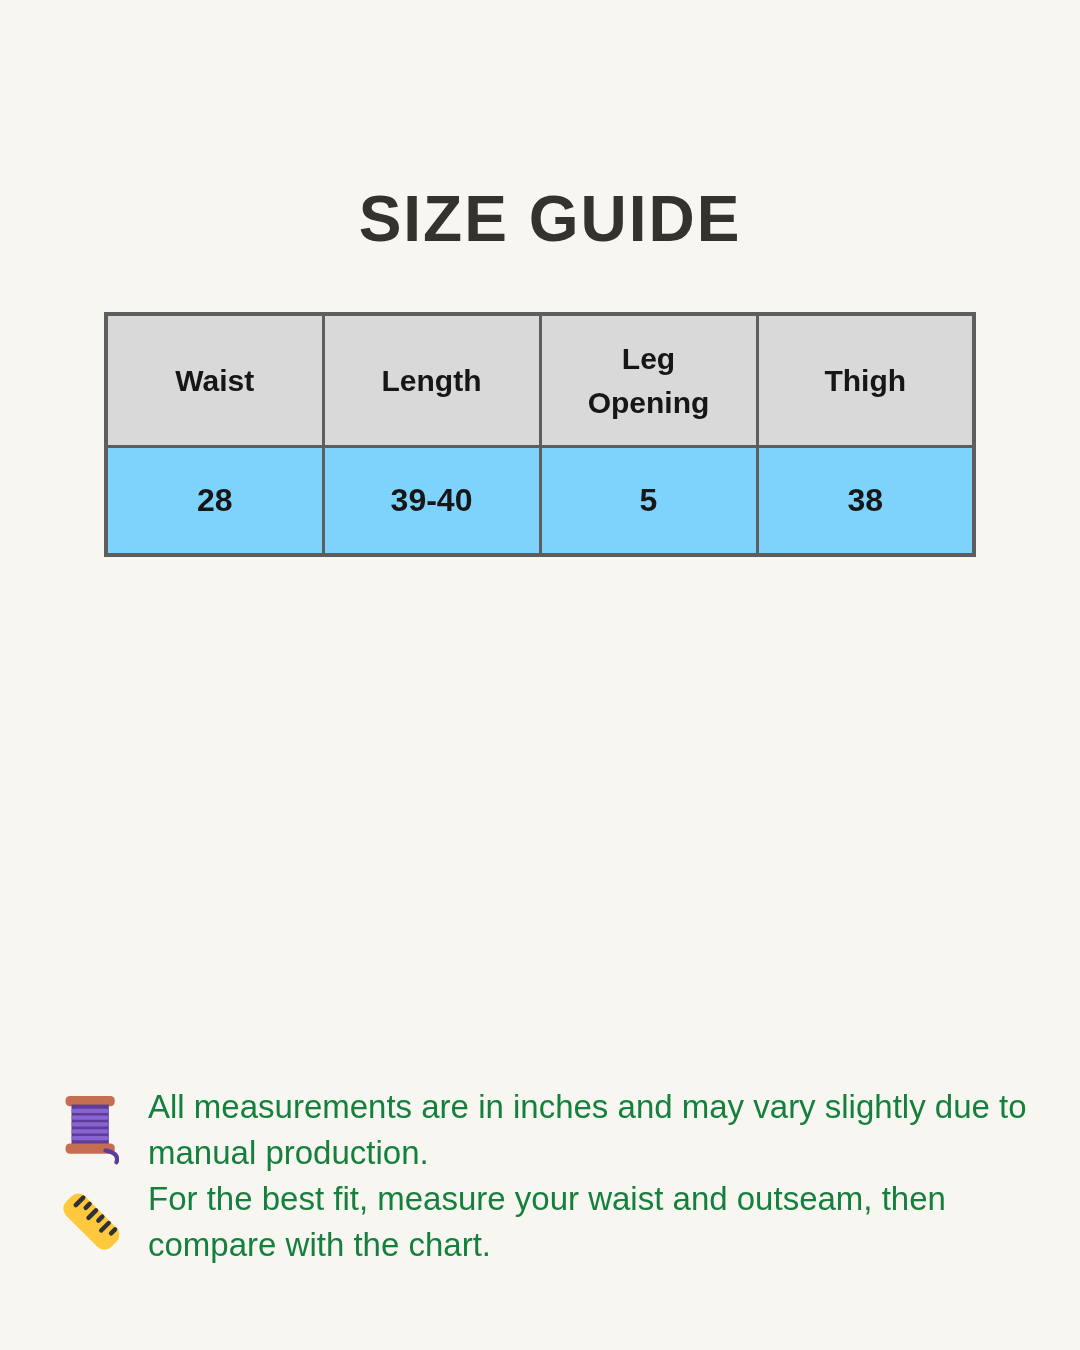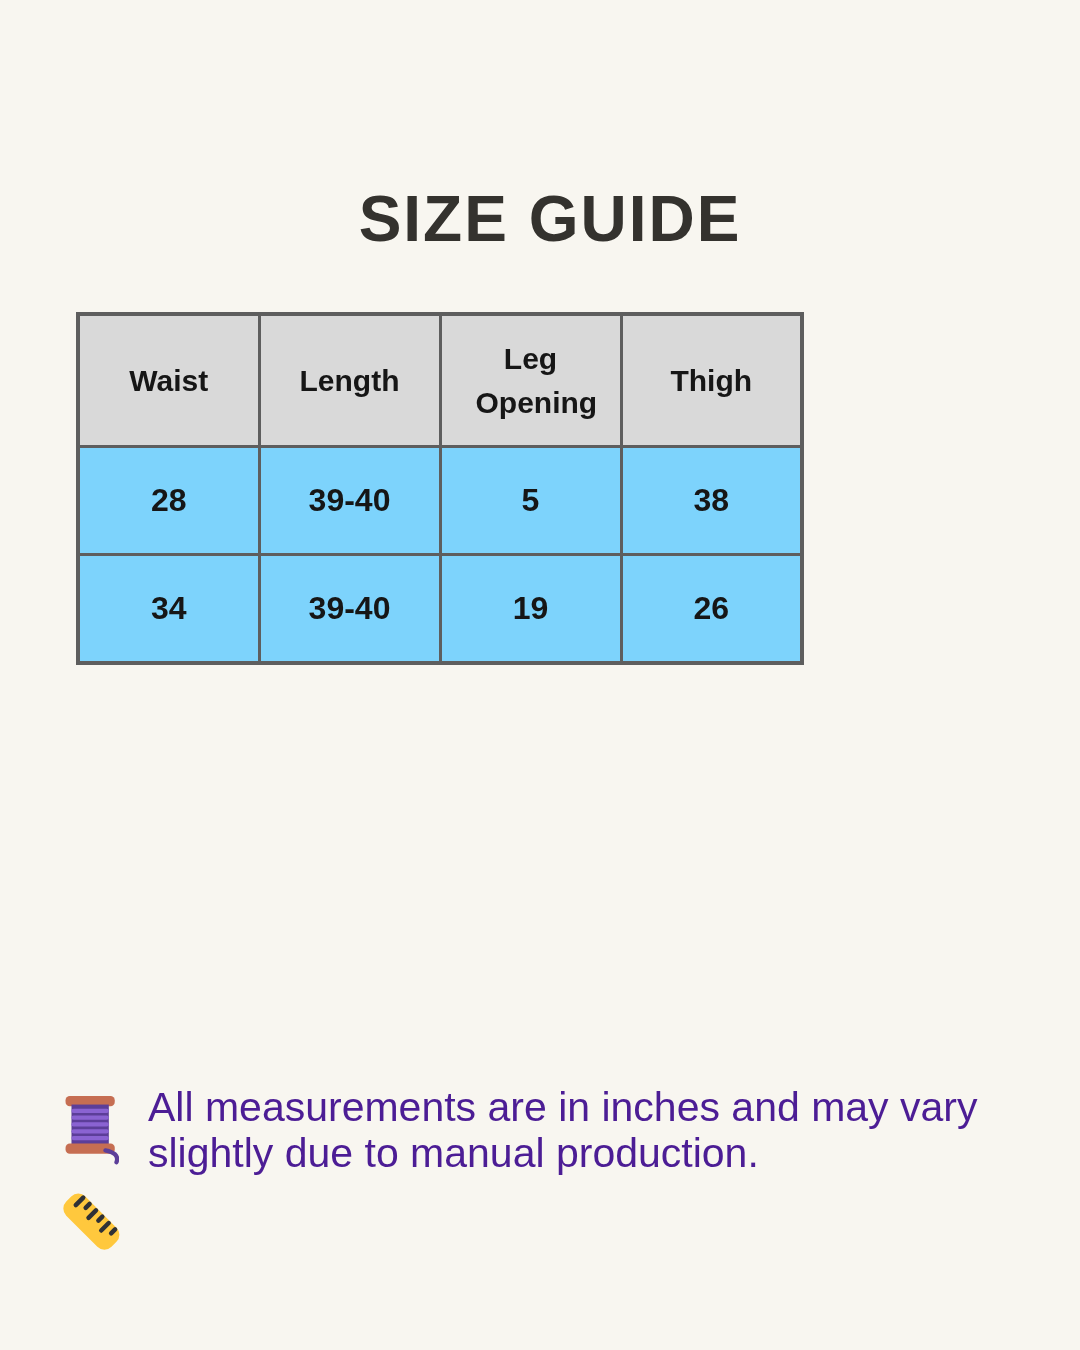--- a/index.html
+++ b/index.html
@@ -18,23 +18,23 @@
     width: 1080px;
     margin: 10px;
     text-align: center;
     font-size: 64px;
     font-weight: 800;
     letter-spacing: 2px;
     color: #34322E;
   }
   .size-table {
     position: absolute;
-    left: 76px;
+    left: 104px;
     top: 312px;
-    width: 728px;
+    width: 872px;
     border-collapse: collapse;
     table-layout: fixed;
     border: 4px solid #5E5E5E;
   }
   .size-table th, .size-table td {
     border: 3px solid #5E5E5E;
     text-align: center;
     vertical-align: middle;
     padding: 0 34px;
     color: #161616;
@@ -68,23 +68,23 @@
   .note-icon {
     flex: 0 0 66px;
     width: 66px;
     display: flex;
     justify-content: center;
     align-items: center;
   }
   .note-text {
     margin: 0 0 0 24px;
     width: 880px;
-    font-size: 41px;
+    font-size: 33px;
     line-height: 46px;
-    color: #4c1d95;
+    color: #15803d;
   }
 </style>
 </head>
 <body>
 
 <div class="page">
 
   <h1 class="title">SIZE GUIDE</h1>
 
   <table class="size-table">
@@ -95,26 +95,20 @@
         <th>Leg Opening</th>
         <th>Thigh</th>
       </tr>
     </thead>
     <tbody>
       <tr>
         <td>28</td>
         <td>39-40</td>
         <td>5</td>
         <td>38</td>
-      </tr>
-      <tr>
-        <td>34</td>
-        <td>39-40</td>
-        <td>19</td>
-        <td>26</td>
       </tr>
     </tbody>
   </table>
 
   <div class="notes">
 
     <div class="note">
       <span class="note-icon">
         <svg width="56" height="76" viewBox="0 0 66 84" aria-hidden="true">
           <rect x="3" y="2" width="58" height="12" rx="5" fill="#C66E52"></rect>
@@ -138,17 +132,18 @@
             <rect x="19" y="0" width="27" height="64" rx="10" fill="#FFC83D"></rect>
             <rect x="31" y="7" width="15" height="4.5" rx="2.2" fill="#2F3136"></rect>
             <rect x="36" y="16" width="10" height="4.5" rx="2.2" fill="#2F3136"></rect>
             <rect x="31" y="25" width="15" height="4.5" rx="2.2" fill="#2F3136"></rect>
             <rect x="36" y="34" width="10" height="4.5" rx="2.2" fill="#2F3136"></rect>
             <rect x="31" y="43" width="15" height="4.5" rx="2.2" fill="#2F3136"></rect>
             <rect x="36" y="52" width="10" height="4.5" rx="2.2" fill="#2F3136"></rect>
           </g>
         </svg>
       </span>
+      <p class="note-text">For the best fit, measure your waist and outseam, then compare with the chart.</p>
     </div>
 
   </div>
 
 </div>
 
 </body></html>

